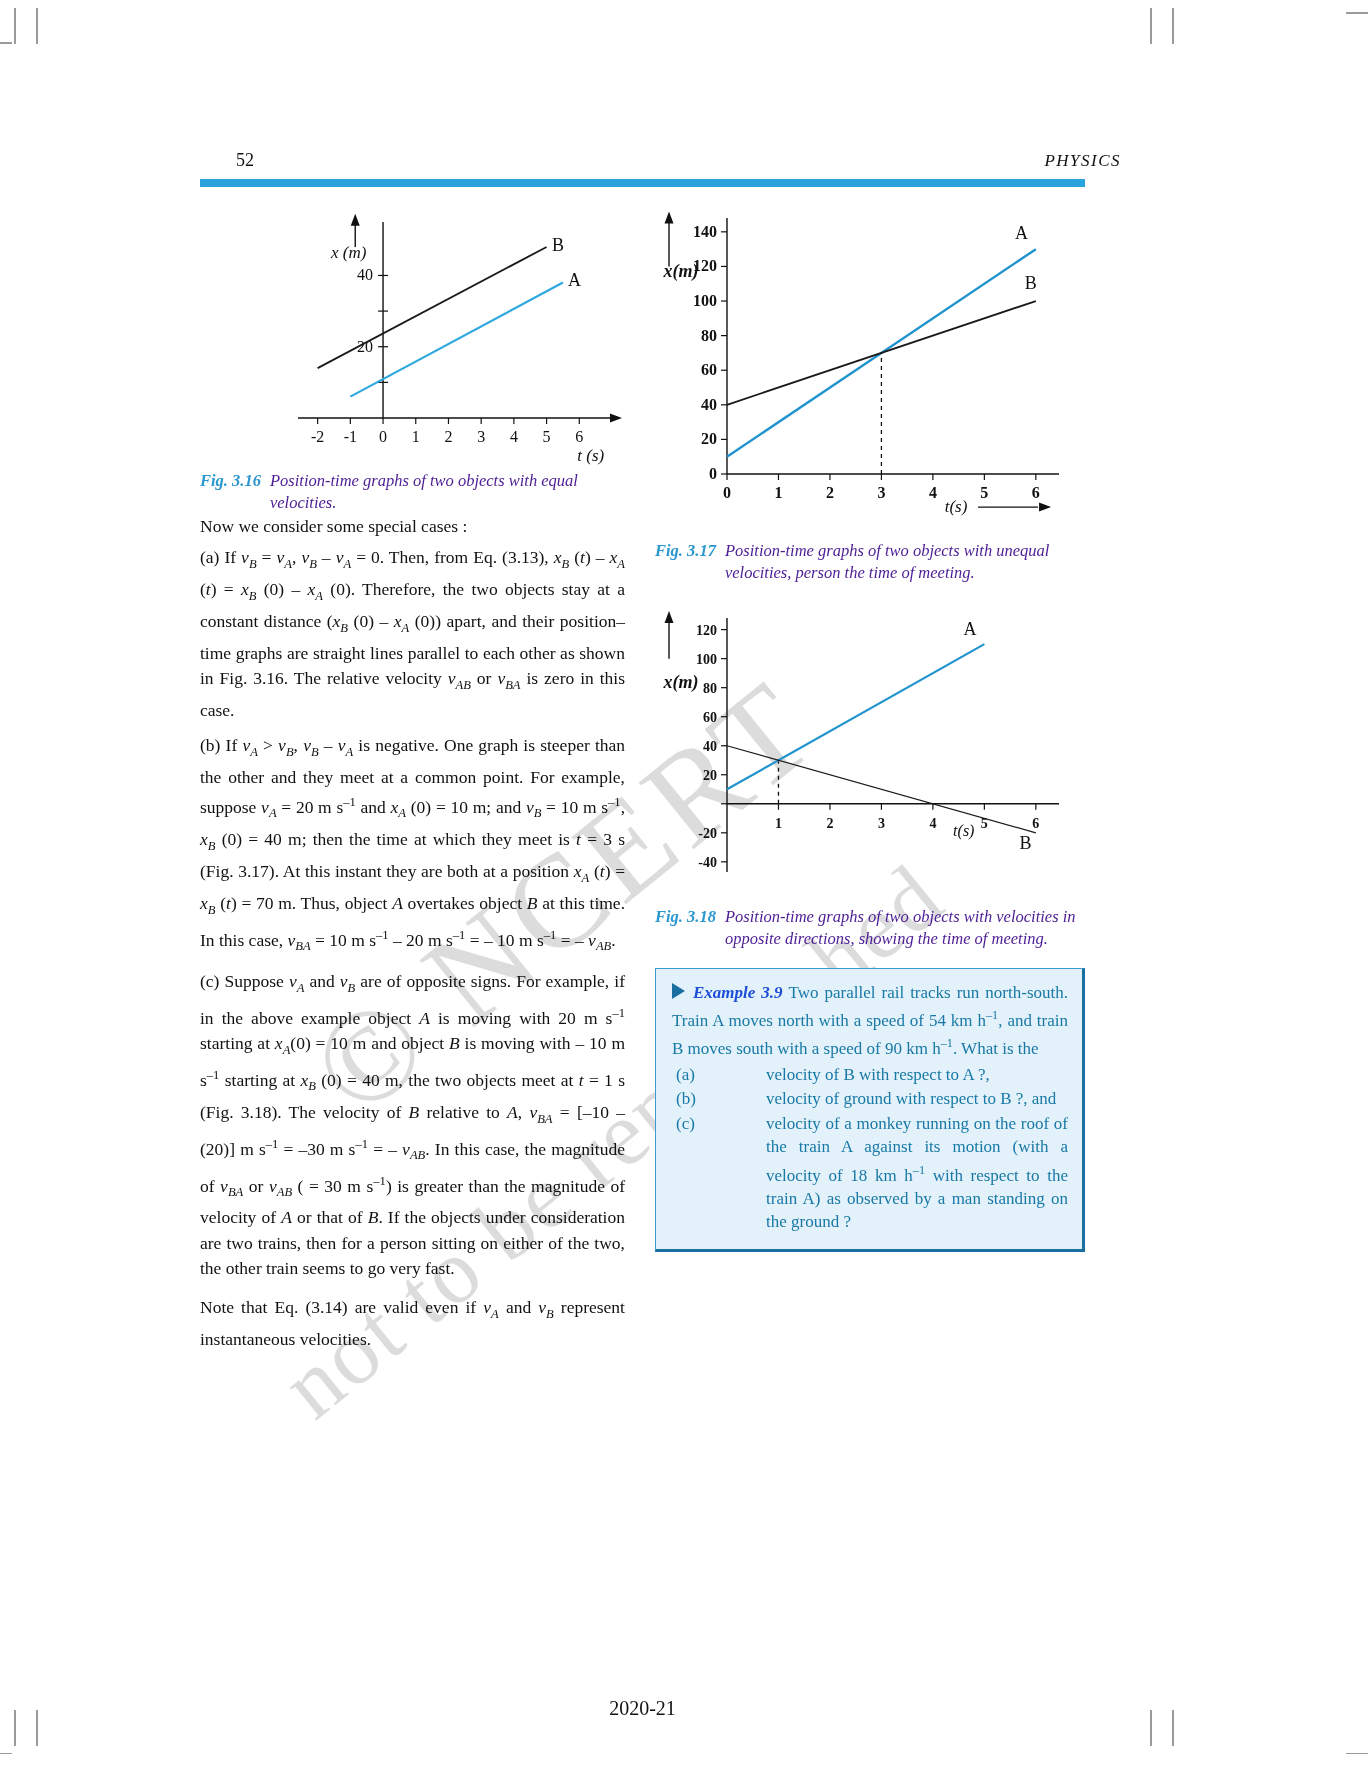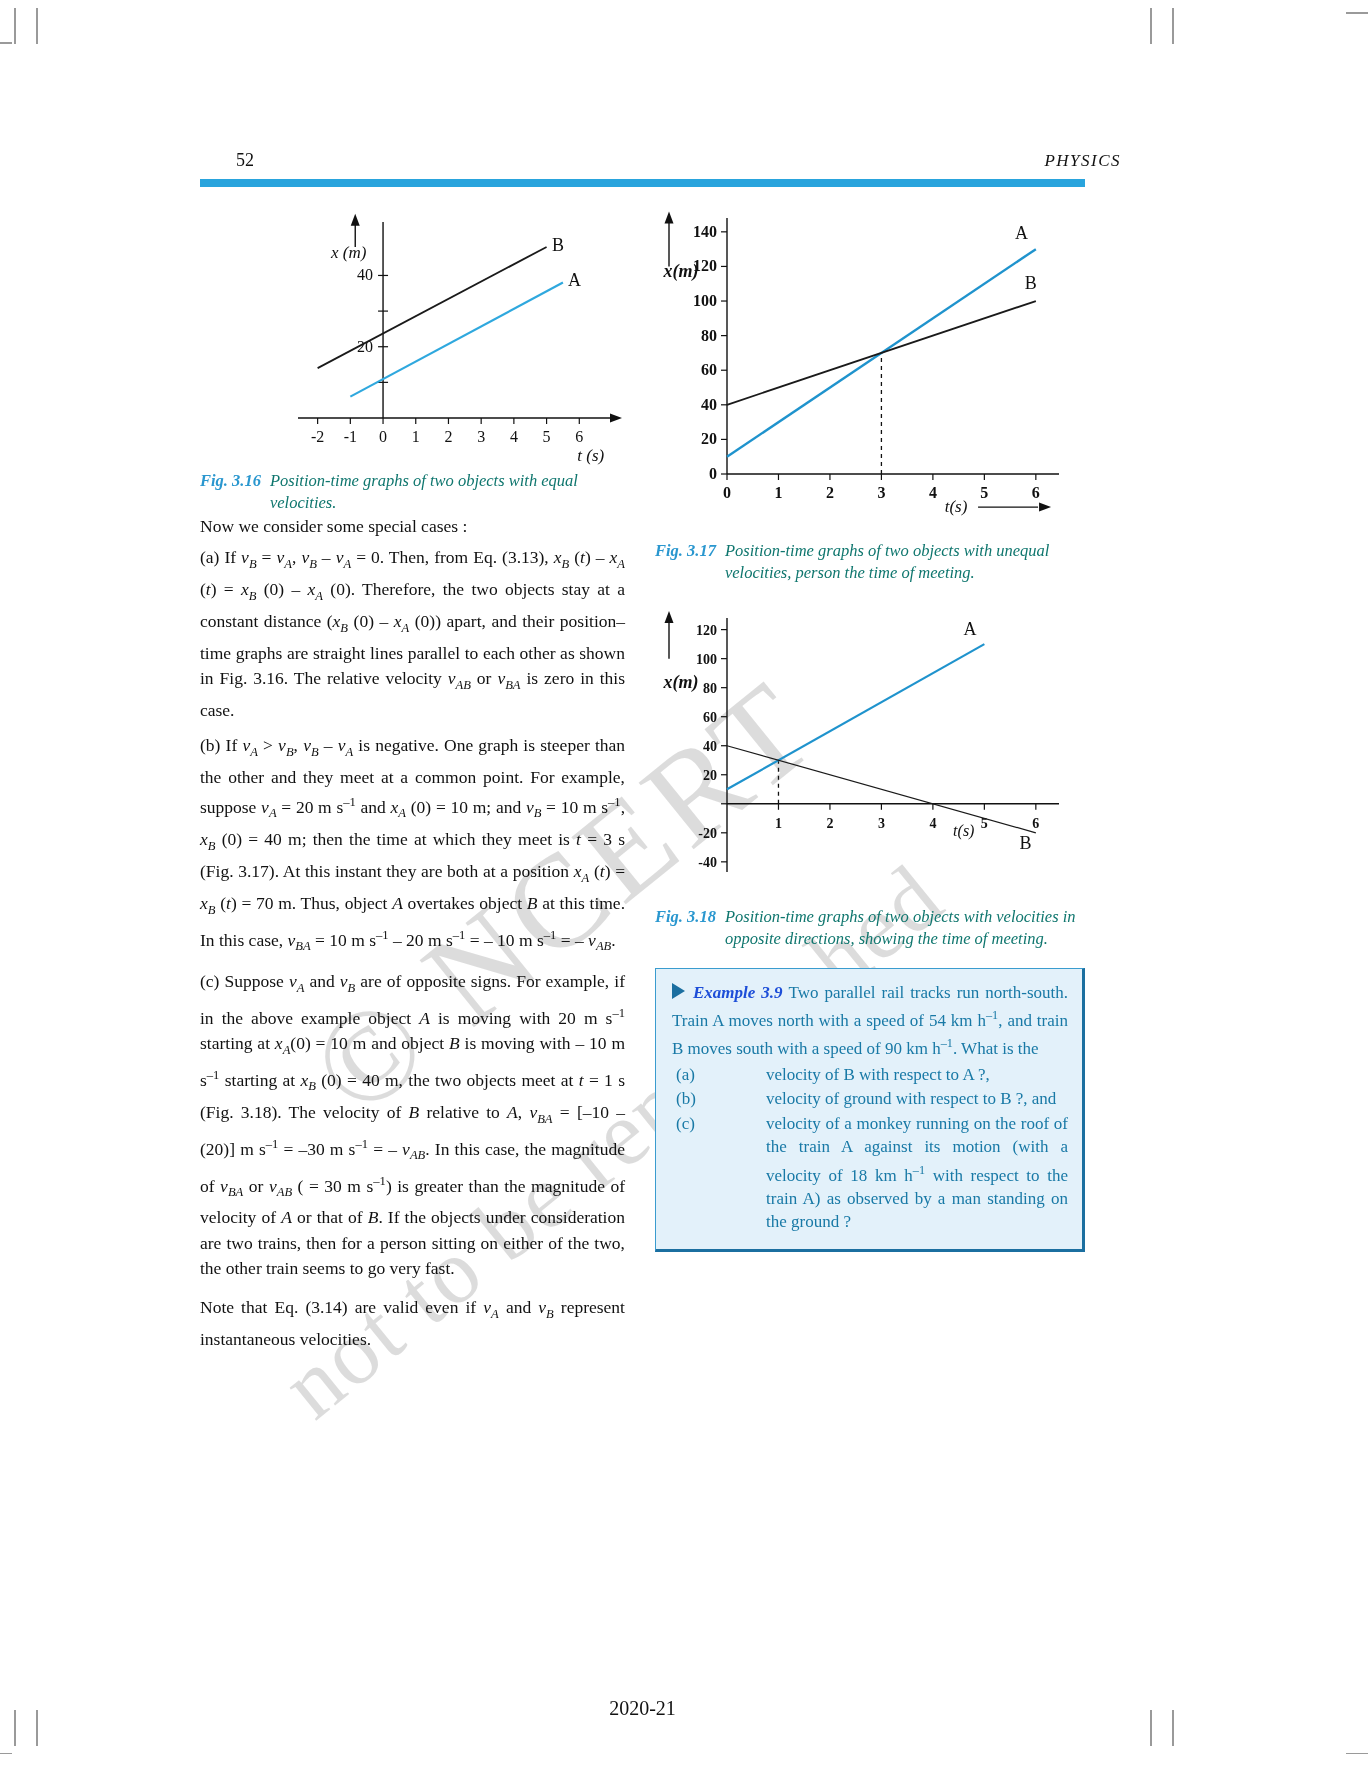--- a/index.html
+++ b/index.html
@@ -13,21 +13,21 @@
   .rule{position:absolute;top:179px;left:200px;width:885px;height:8px;background:#29a4dd;z-index:2;}
   .content{position:absolute;top:204px;left:200px;width:885px;display:flex;gap:30px;z-index:1;}
   .col-left{width:425px;flex:none;}
   .col-right{width:430px;flex:none;}
   figure{margin:0;padding:0;}
   .chart316{height:266px;margin-left:8px;}
   .chart317{height:336px;}
   .chart318{height:306px;}
   .figcap{display:flex;gap:9px;font-size:16.5px;font-style:italic;line-height:22px;}
   .figlabel{color:#2a97cf;font-weight:bold;white-space:nowrap;}
-  .captext{color:#0f766e;}
+  .captext{color:#4c1d95;}
   .body-p{font-size:17.5px;line-height:25.5px;text-align:justify;margin:0 0 9px 0;}
   .intro-p{margin-bottom:5px;}
   .note-p{margin-top:13px;}
   sub{font-style:italic;font-size:0.72em;}
   sup{font-size:0.72em;}
   .shows{display:flex;justify-content:space-between;align-items:baseline;
          font-size:17.5px;margin:18px 0 20px 0;}
   .shows .formula i{font-style:italic;}
   .example-box{margin-top:18px;border:1.5px solid #3a9ccf;border-right:3px solid #1b6fa0;
                border-bottom:3px solid #1b6fa0;background:#e3f1fa;padding:12px 14px 14px 16px;

